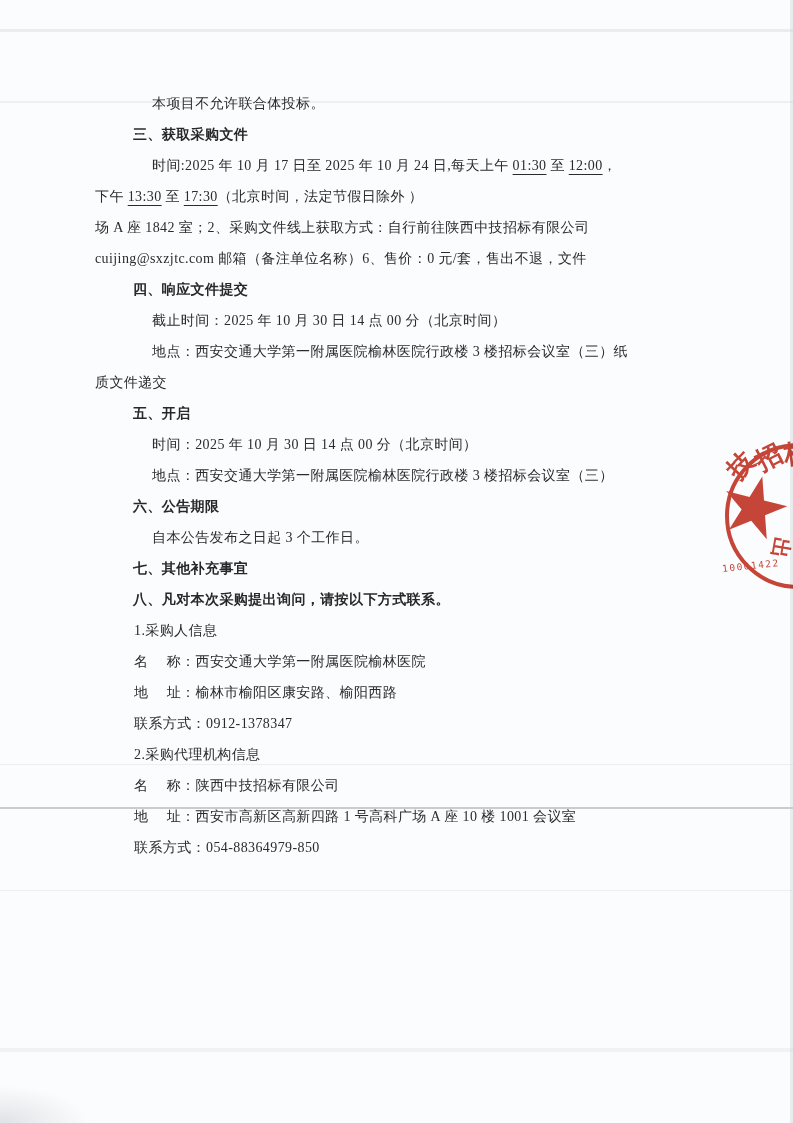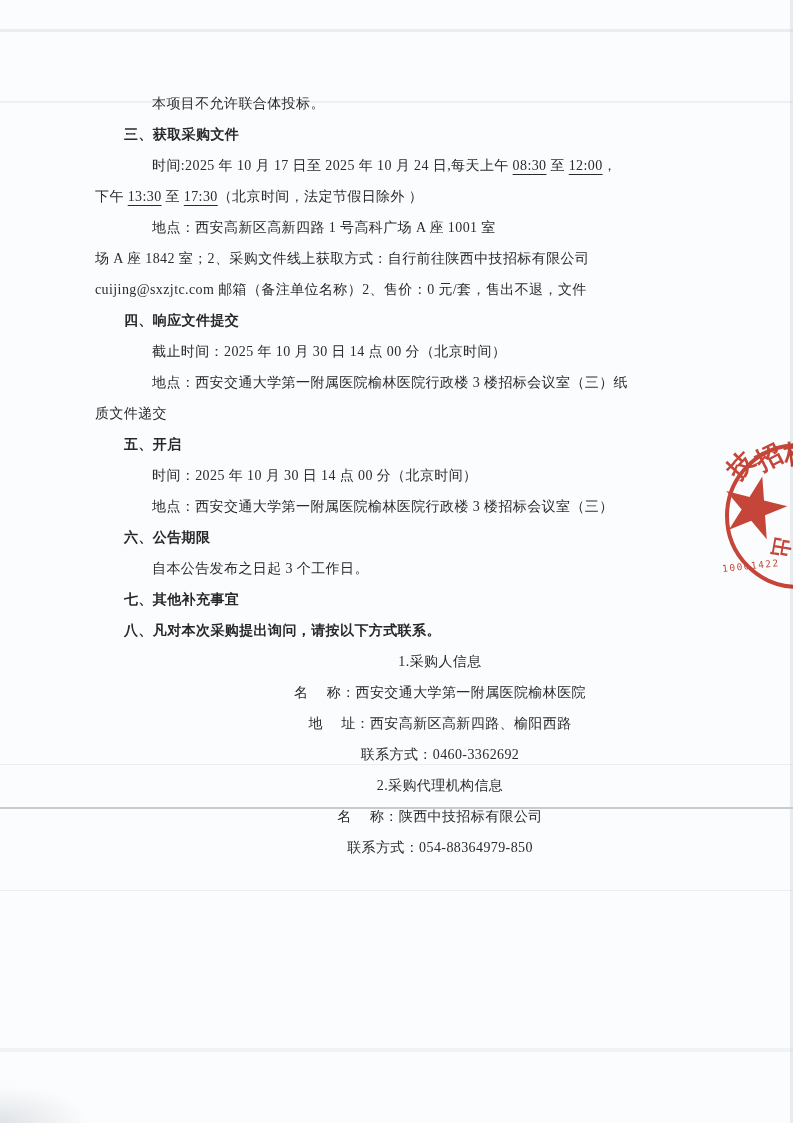--- a/index.html
+++ b/index.html
@@ -22,24 +22,24 @@
   .corner-shadow{position:absolute;left:0;top:1085px;width:90px;height:38px;
     background:radial-gradient(ellipse at 0% 100%, rgba(190,196,202,.45), rgba(190,196,202,0) 70%);}
 
   
   .doc{
     position:absolute;left:95px;top:88px;width:640px;
     font-size:14px;line-height:31px;
     letter-spacing:.4px;
   }
   .line{height:31px;white-space:pre;}
-  .l-heading{margin-left:29px;font-weight:700;color:#28282c;}
+  .l-heading{margin-left:38px;font-weight:700;color:#28282c;}
   .l-para{text-indent:57px;}
   .l-cont{}
-  .l-flush{margin-left:50px;text-align:center;}
+  .l-flush{margin-left:39px;}
   .u{text-decoration:underline;text-underline-offset:4px;text-decoration-thickness:1px;}
 
   
   .stamp{position:absolute;left:700px;top:430px;width:120px;height:180px;
     color:#c5382a;opacity:.93;mix-blend-mode:multiply;pointer-events:none;}
   .stamp-circle{position:absolute;left:25px;top:13px;width:146px;height:146px;
     border:4px solid #c5382a;border-radius:50%;box-sizing:border-box;}
   .stamp-char{position:absolute;font-weight:700;font-size:26px;
     font-family:"Liberation Serif",serif;}
   .sc1{left:28px;top:18px;transform:rotate(-46deg);}
@@ -61,42 +61,42 @@
 <div class="streak s3"></div>
 <div class="streak s4"></div>
 <div class="streak s5"></div>
 <div class="streak s6"></div>
 <div class="edge-right"></div>
 <div class="corner-shadow"></div>
 
 <div class="doc" id="doc">
     <div class="line l-para"><span>本项目不允许联合体投标。</span></div>
     <div class="line l-heading"><span>三、获取采购文件</span></div>
-    <div class="line l-para"><span>时间:2025 年 10 月 17 日至 2025 年 10 月 24 日,每天上午 </span><span class="u">08:30</span><span> 至 </span><span class="u">12:00</span><span>，</span></div>
+    <div class="line l-para"><span>时间:2025 年 10 月 17 日至 2025 年 10 月 24 日,每天上午 </span><span class="u">01:30</span><span> 至 </span><span class="u">12:00</span><span>，</span></div>
     <div class="line l-cont"><span>下午 </span><span class="u">13:30</span><span> 至 </span><span class="u">17:30</span><span>（北京时间，法定节假日除外 ）</span></div>
-    <div class="line l-para"><span>地点：西安高新区高新四路 1 号高科广场 A 座 1001 室</span></div>
     <div class="line l-cont"><span>场 A 座 1842 室；2、采购文件线上获取方式：自行前往陕西中技招标有限公司</span></div>
-    <div class="line l-cont"><span>cuijing@sxzjtc.com 邮箱（备注单位名称）2、售价：0 元/套，售出不退，文件</span></div>
+    <div class="line l-cont"><span>cuijing@sxzjtc.com 邮箱（备注单位名称）6、售价：0 元/套，售出不退，文件</span></div>
     <div class="line l-heading"><span>四、响应文件提交</span></div>
     <div class="line l-para"><span>截止时间：2025 年 10 月 30 日 14 点 00 分（北京时间）</span></div>
     <div class="line l-para"><span>地点：西安交通大学第一附属医院榆林医院行政楼 3 楼招标会议室（三）纸</span></div>
     <div class="line l-cont"><span>质文件递交</span></div>
     <div class="line l-heading"><span>五、开启</span></div>
     <div class="line l-para"><span>时间：2025 年 10 月 30 日 14 点 00 分（北京时间）</span></div>
     <div class="line l-para"><span>地点：西安交通大学第一附属医院榆林医院行政楼 3 楼招标会议室（三）</span></div>
     <div class="line l-heading"><span>六、公告期限</span></div>
     <div class="line l-para"><span>自本公告发布之日起 3 个工作日。</span></div>
     <div class="line l-heading"><span>七、其他补充事宜</span></div>
     <div class="line l-heading"><span>八、凡对本次采购提出询问，请按以下方式联系。</span></div>
     <div class="line l-flush"><span>1.采购人信息</span></div>
     <div class="line l-flush"><span>名　 称：西安交通大学第一附属医院榆林医院</span></div>
-    <div class="line l-flush"><span>地　 址：西安高新区高新四路、榆阳西路</span></div>
-    <div class="line l-flush"><span>联系方式：0460-3362692</span></div>
+    <div class="line l-flush"><span>地　 址：榆林市榆阳区康安路、榆阳西路</span></div>
+    <div class="line l-flush"><span>联系方式：0912-1378347</span></div>
     <div class="line l-flush"><span>2.采购代理机构信息</span></div>
     <div class="line l-flush"><span>名　 称：陕西中技招标有限公司</span></div>
+    <div class="line l-flush"><span>地　 址：西安市高新区高新四路 1 号高科广场 A 座 10 楼 1001 会议室</span></div>
     <div class="line l-flush"><span>联系方式：054-88364979-850</span></div>
   </div>
 
 <div class="stamp">
   <div class="stamp-circle"></div>
   <span class="stamp-char sc1">技</span>
   <span class="stamp-char sc2">招</span>
   <span class="stamp-char sc3">标</span>
   <span class="stamp-star">★</span>
   <span class="stamp-partial">出</span>

